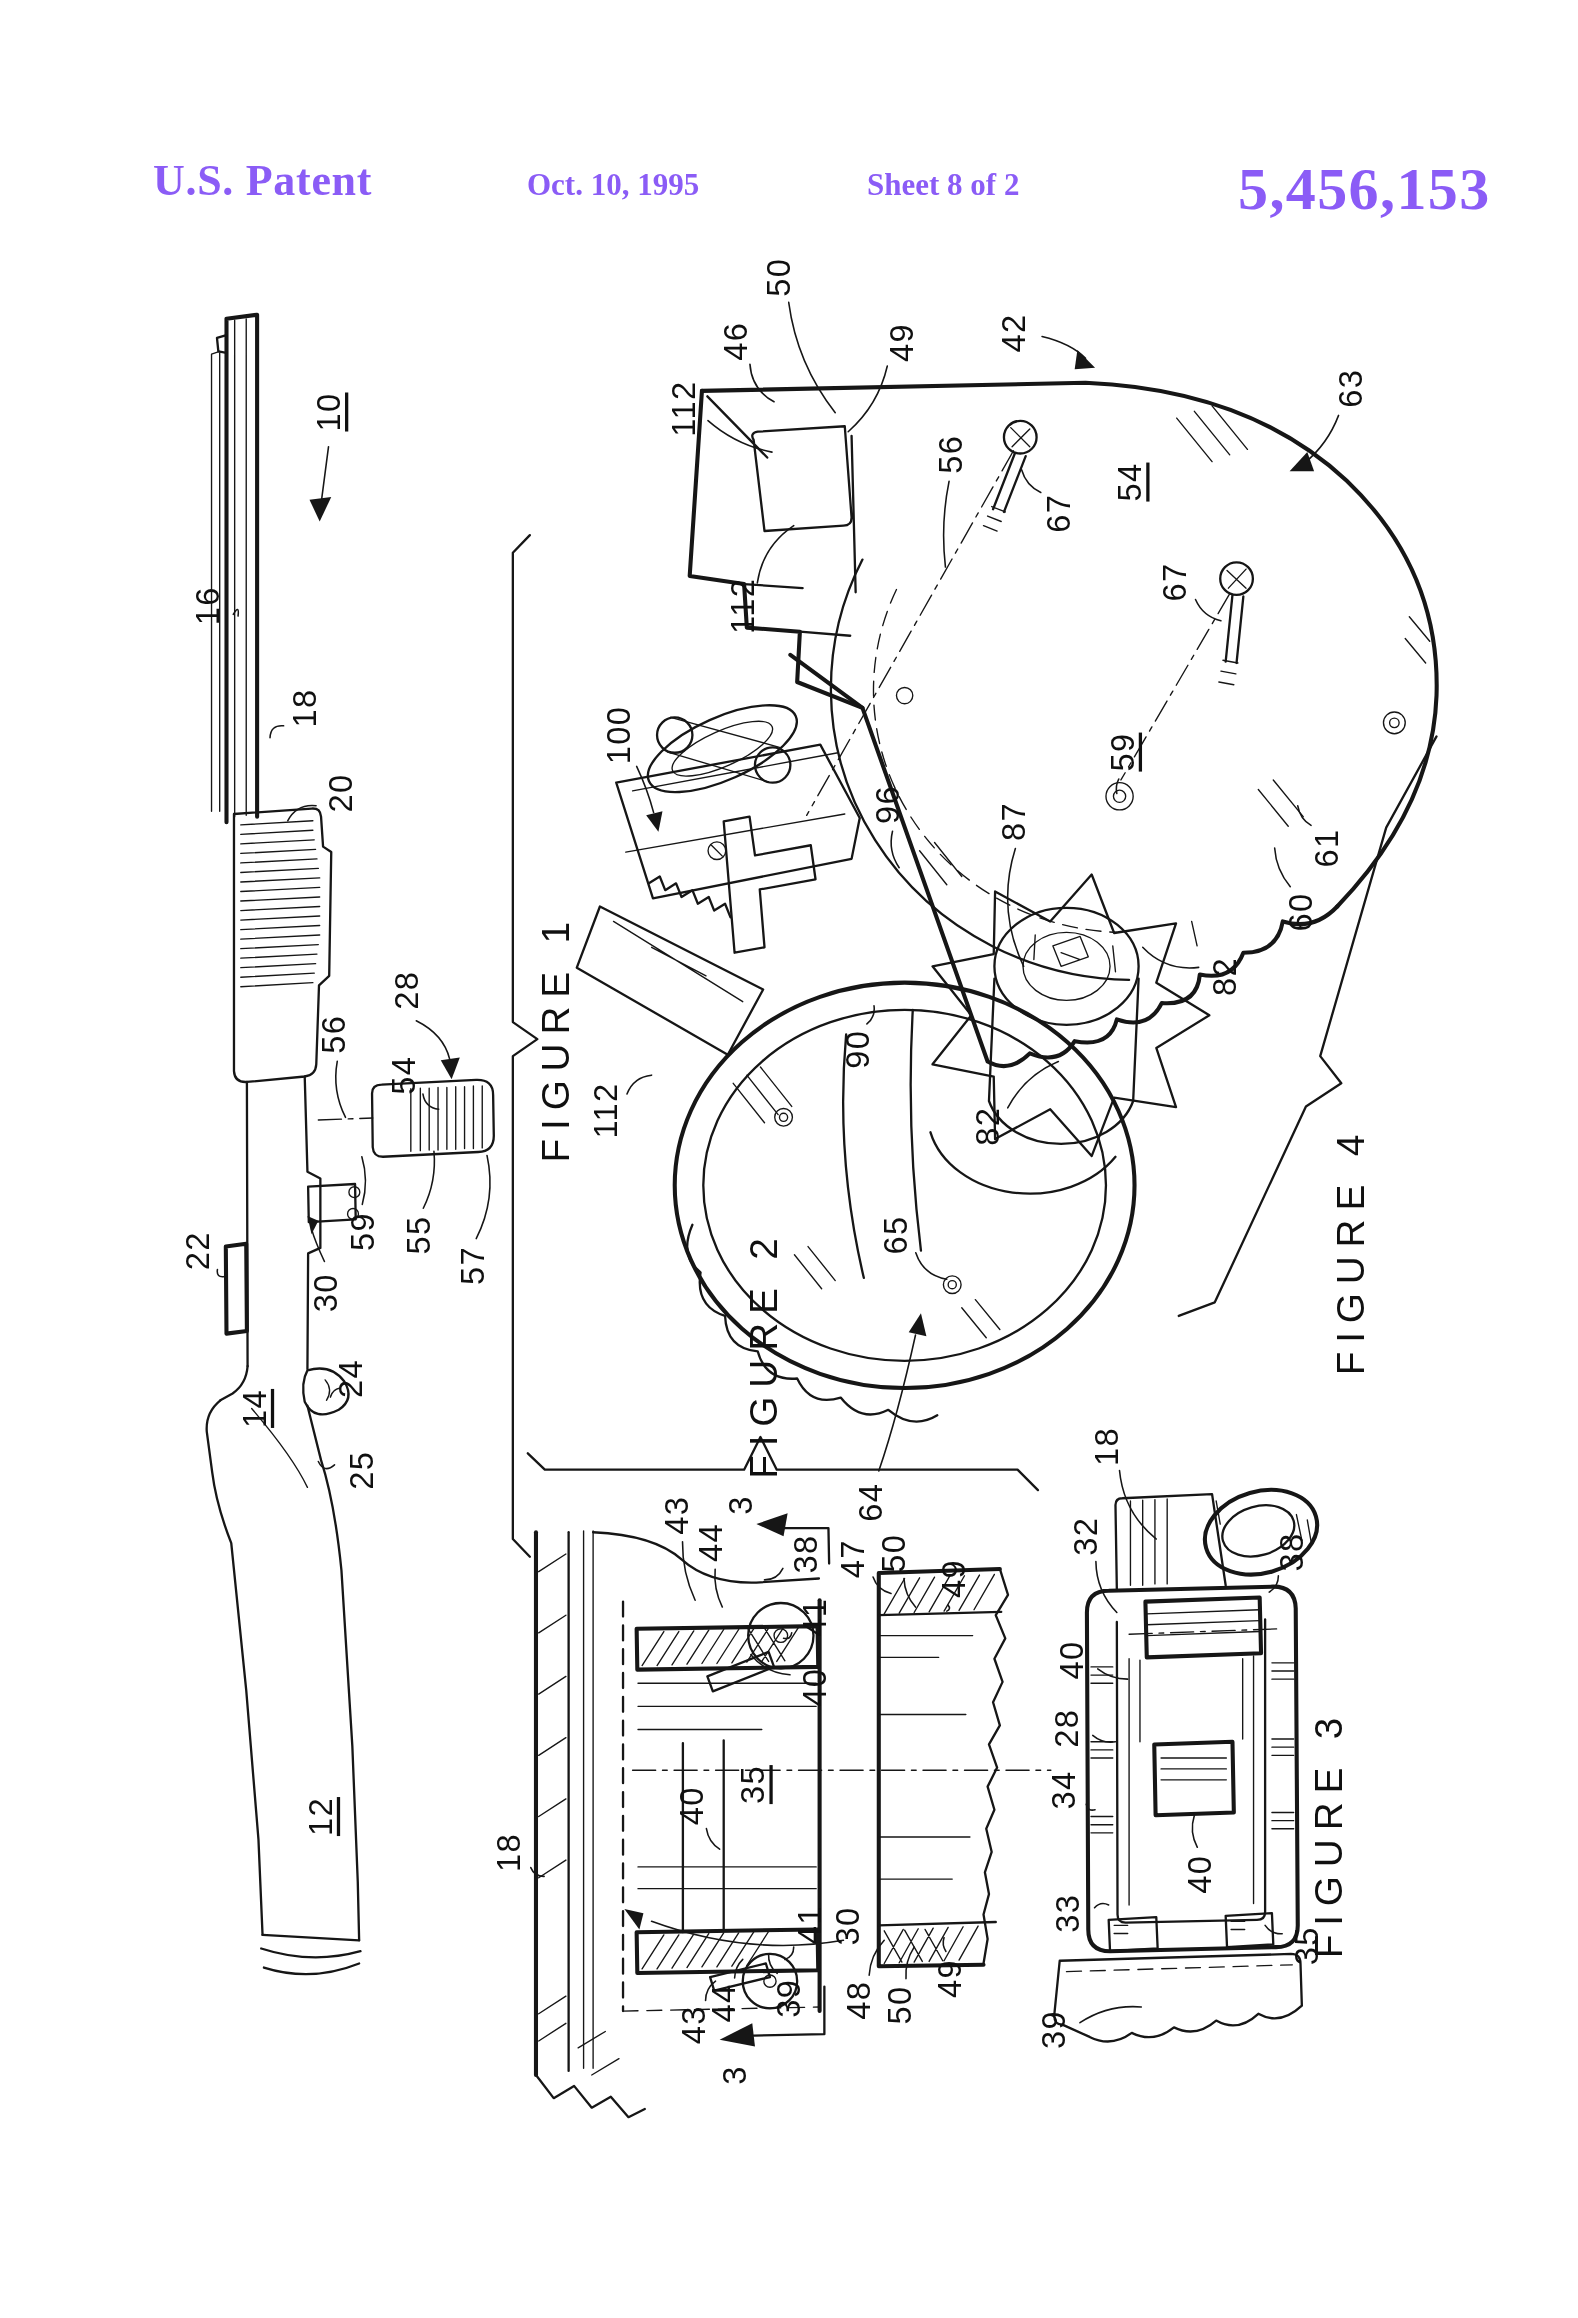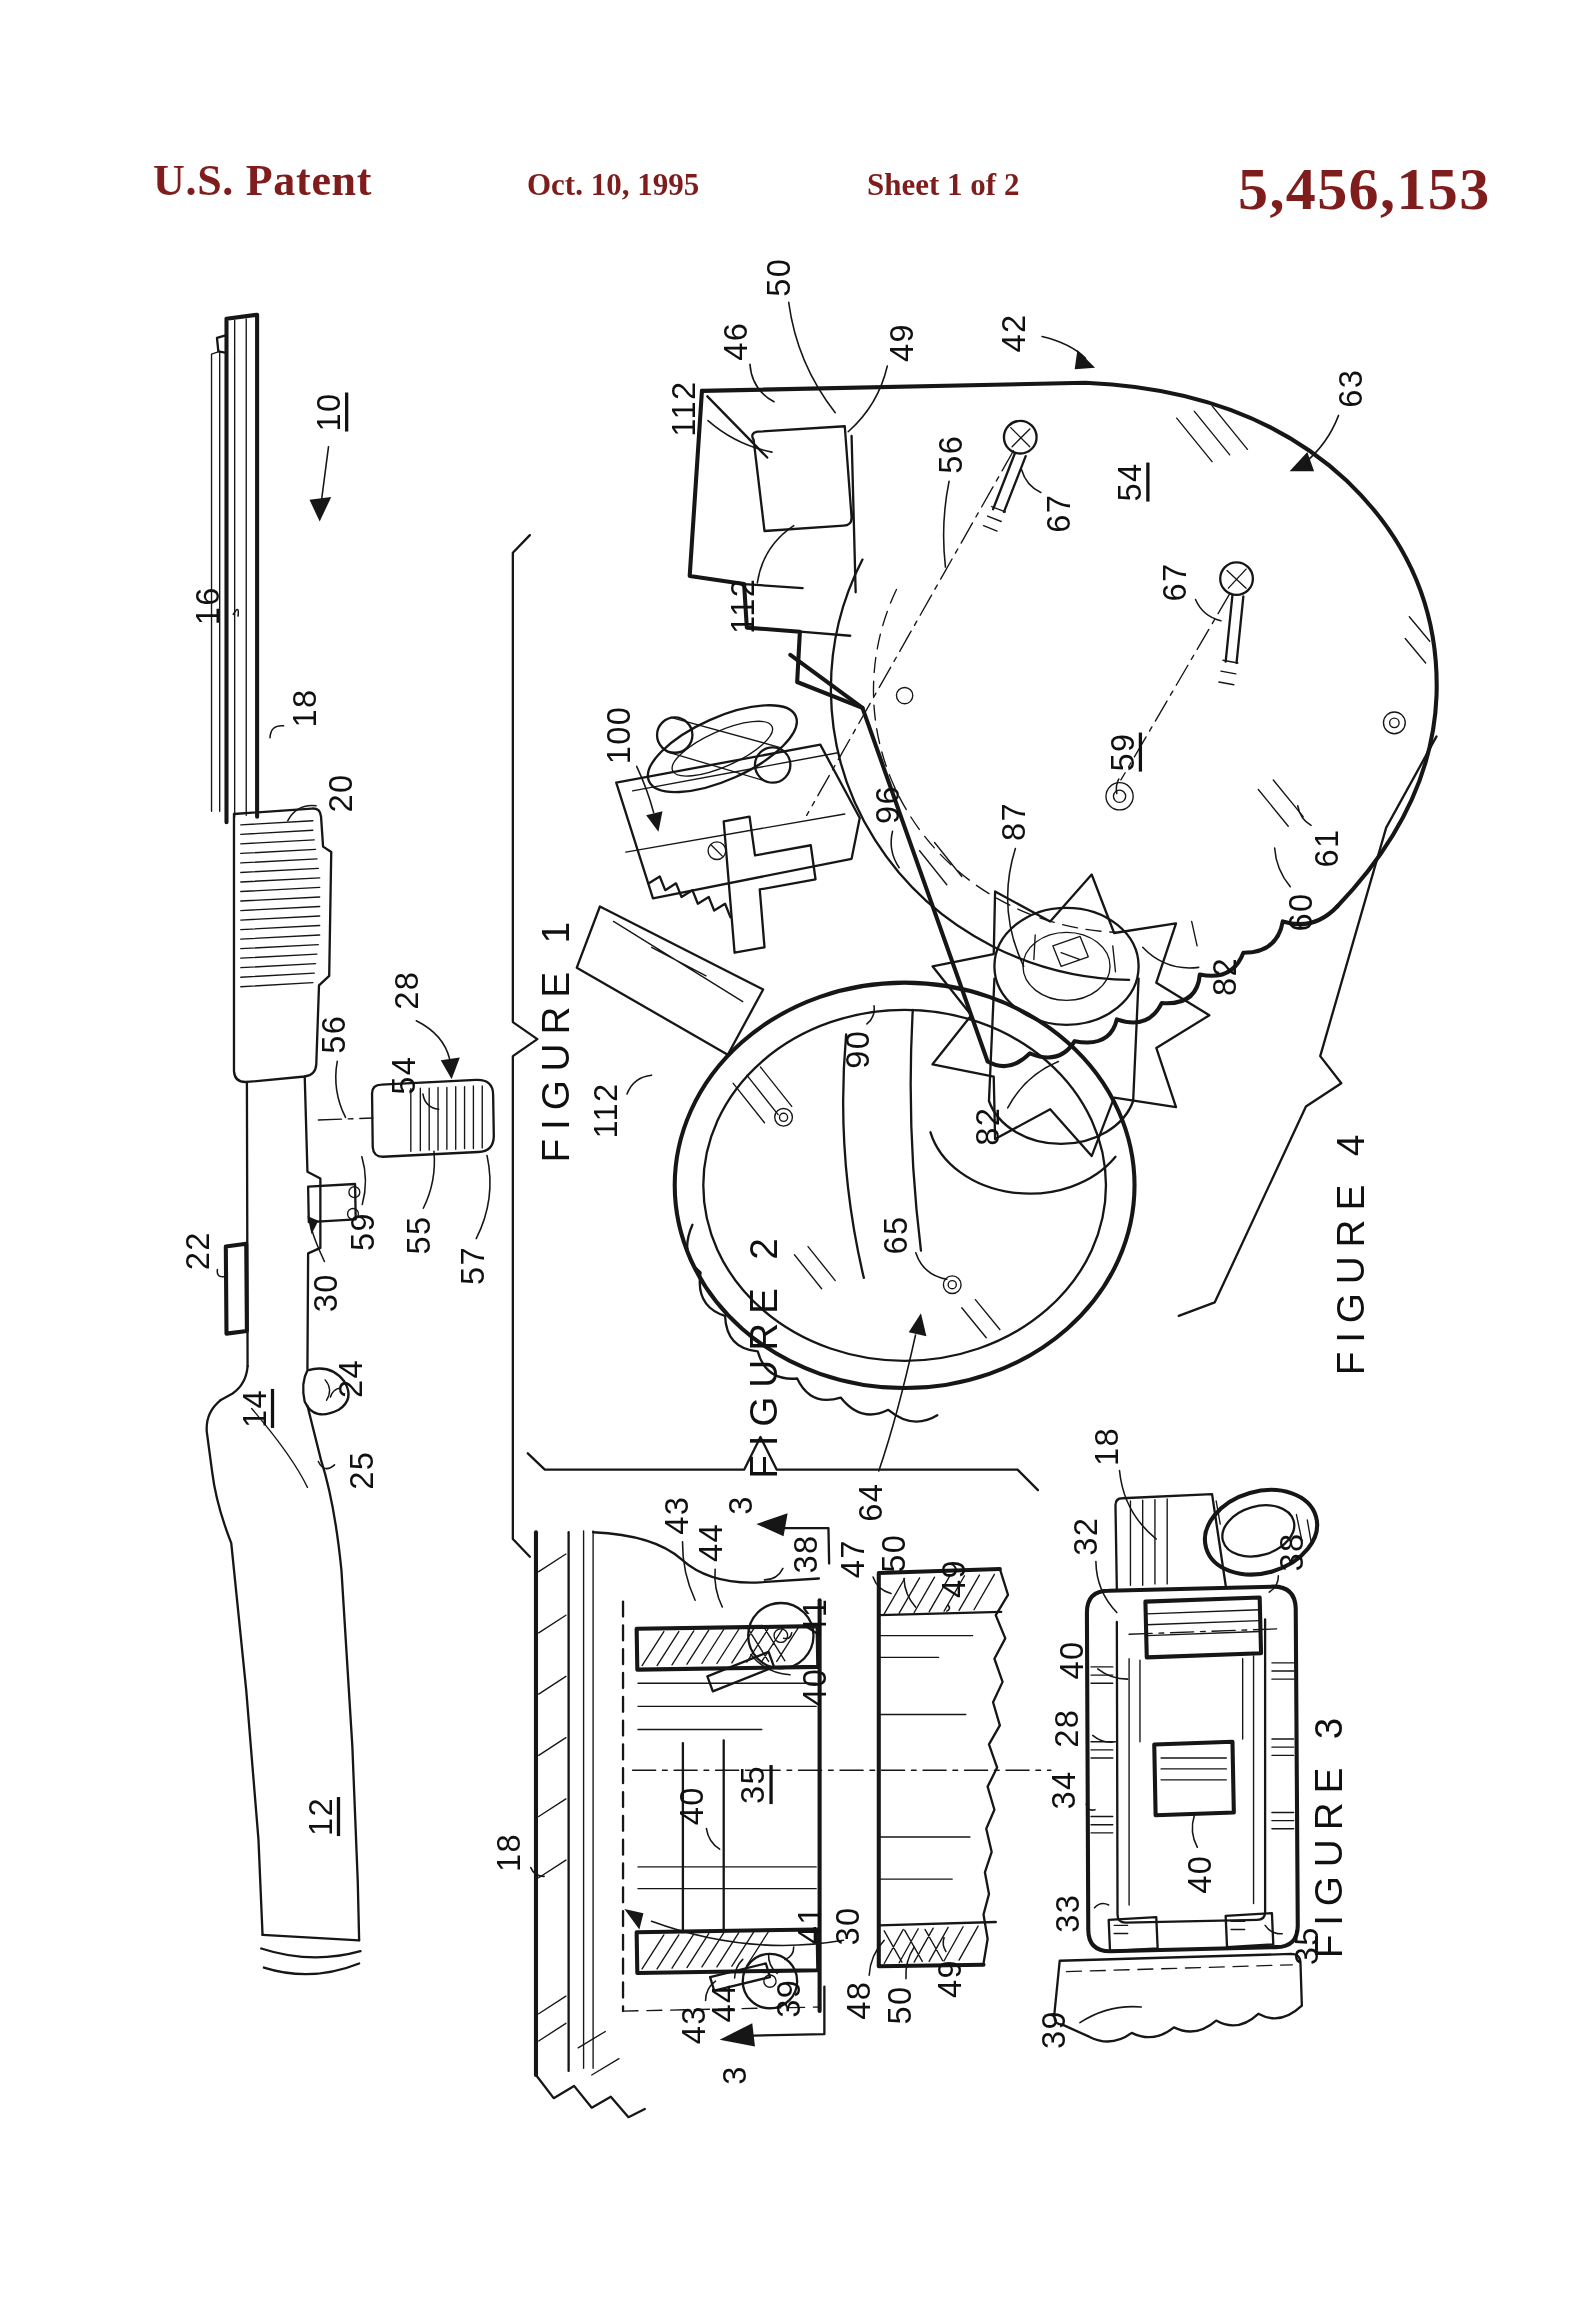--- a/index.html
+++ b/index.html
@@ -1,18 +1,18 @@
 <!DOCTYPE html>
 <html style="font-size:11px"><head>
 <meta charset="utf-8">
 <style>
   html,body{margin:0;padding:0;background:#e8e8e8;}
   .page{position:relative;width:1578px;height:2319px;background:#ffffff;overflow:hidden;
         font-family:"Liberation Serif",serif;color:#111;}
-  .hdr{position:absolute;white-space:nowrap;font-weight:bold;color:#7f1d1d;}
+  .hdr{position:absolute;white-space:nowrap;font-weight:bold;color:#8b5cf6;}
   .hdr-title{left:153px;top:155px;font-size:44px;letter-spacing:0.7px;}
   .hdr-date{left:527px;top:167px;font-size:31px;}
   .hdr-sheet{left:867px;top:167px;font-size:31px;}
   .hdr-number{left:1238px;top:155px;font-size:60px;letter-spacing:1.4px;}
   svg{position:absolute;left:0;top:0;}
   svg *{vector-effect:none;}
   .b,.m,.t,.leader{fill:none;stroke:#161616;stroke-linecap:round;stroke-linejoin:round;}
   .b{stroke-width:6px;}
   .m{stroke-width:3.4px;}
   .t{stroke-width:2px;}
@@ -25,21 +25,21 @@
   text.u{text-decoration:underline;}
   text.figlabel{font-family:"Liberation Sans",sans-serif;font-size:57px;fill:#101010;
            text-anchor:middle;dominant-baseline:central;letter-spacing:13px;}
 </style>
 </head>
 <body>
 
 <div class="page">
   <div class="hdr hdr-title">U.S. Patent</div>
   <div class="hdr hdr-date">Oct. 10, 1995</div>
-  <div class="hdr hdr-sheet">Sheet 1 of 2</div>
+  <div class="hdr hdr-sheet">Sheet 8 of 2</div>
   <div class="hdr hdr-number">5,456,153</div>
 
   <svg id="art" width="1578" height="2319" viewBox="0 0 2320 3408" xmlns="http://www.w3.org/2000/svg">
 
     <g>
       <path class="b" d="M333,468 L378,462 M333,468 V1208 M378,462 V1200"></path>
       <path class="t" d="M345,470 V1200 M362,468 V1198 M311,520 V1192 M323,518 V1192 M311,520 L323,516"></path>
       <path class="m" d="M333,492 l-14,4 l2,20 l12,2"></path>
       <path class="m" d="M344,1196 L458,1188 Q471,1187 472,1200 L475,1244 L487,1252 L484,1434 L469,1448 L465,1564 Q464,1580 448,1582 L363,1590 Q345,1591 344,1574 Z"></path>
       <path class="t" d="M354,1212 L460,1206 M354,1226 L460,1220 M354,1240 L462,1234 M354,1254 L464,1248 M354,1268 L466,1262 M354,1282 L468,1276 M354,1296 L470,1290 M354,1310 L470,1304 M354,1324 L470,1318 M354,1338 L470,1332 M354,1352 L470,1346 M354,1366 L470,1360 M354,1380 L470,1374 M354,1394 L468,1388 M354,1408 L466,1402 M354,1422 L464,1416 M354,1436 L462,1430 M354,1450 L460,1444"></path>

